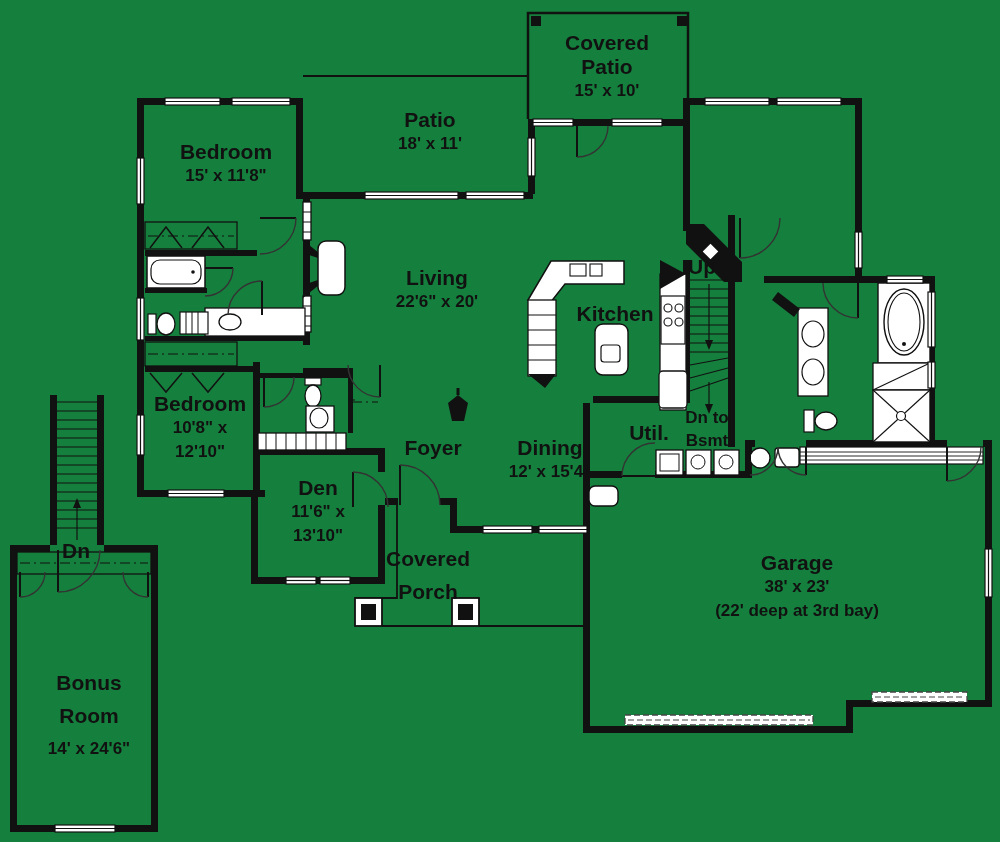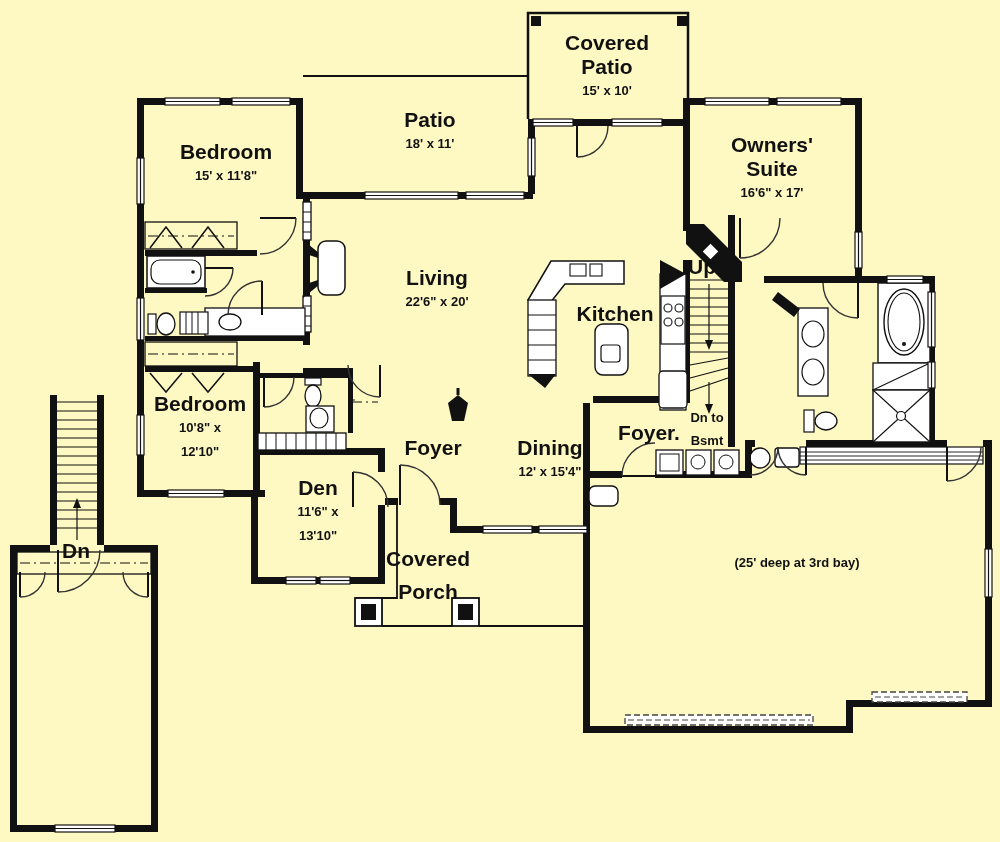--- a/index.html
+++ b/index.html
@@ -1,22 +1,22 @@
 <!DOCTYPE html>
 <html><head>
 <meta charset="utf-8">
 <style>
   html,body{margin:0;padding:0;background:#fff;}
-  .plan{position:relative;width:1000px;height:842px;background:#fef9c3;overflow:hidden;
+  .plan{position:relative;width:1000px;height:842px;background:#15803d;overflow:hidden;
         font-family:"Liberation Sans",sans-serif;color:#111;}
   .plan svg{position:absolute;left:0;top:0;}
   .lbl{position:absolute;transform:translateX(-50%);text-align:center;
        font-weight:700;line-height:24px;white-space:nowrap;}
   .rn{font-size:21px;}
-  .rd{font-size:13px;}
+  .rd{font-size:17px;}
   .lh33{line-height:33px;}
   .lh23{line-height:23px;}
 </style>
 </head>
 <body>
 
 <div class="plan">
 <svg width="1000" height="842" viewBox="0 0 1000 842">
 
   <g stroke="#111" stroke-width="2" fill="none">
@@ -382,25 +382,20 @@
     <div class="rd">15' x 10'</div>
   </div>
   <div class="lbl" style="left:430px;top:108px">
     <div class="rn">Patio</div>
     <div class="rd">18' x 11'</div>
   </div>
   <div class="lbl" style="left:226px;top:140px">
     <div class="rn">Bedroom</div>
     <div class="rd">15' x 11'8"</div>
   </div>
-  <div class="lbl" style="left:772px;top:133px">
-    <div class="rn">Owners'</div>
-    <div class="rn">Suite</div>
-    <div class="rd">16'6" x 17'</div>
-  </div>
   <div class="lbl" style="left:437px;top:266px">
     <div class="rn">Living</div>
     <div class="rd">22'6" x 20'</div>
   </div>
   <div class="lbl" style="left:615px;top:302px">
     <div class="rn">Kitchen</div>
   </div>
   <div class="lbl" style="left:702px;top:255px">
     <div class="rn">Up</div>
   </div>
@@ -410,34 +405,41 @@
     <div class="rd">12'10"</div>
   </div>
   <div class="lbl" style="left:433px;top:436px">
     <div class="rn">Foyer</div>
   </div>
   <div class="lbl" style="left:550px;top:436px">
     <div class="rn">Dining</div>
     <div class="rd">12' x 15'4"</div>
   </div>
   <div class="lbl" style="left:649px;top:421px">
-    <div class="rn">Foyer.</div>
+    <div class="rn">Util.</div>
   </div>
   <div class="lbl lh23" style="left:707px;top:406px">
     <div class="rd">Dn to</div>
     <div class="rd">Bsmt</div>
   </div>
   <div class="lbl" style="left:318px;top:476px">
     <div class="rn">Den</div>
     <div class="rd">11'6" x</div>
     <div class="rd">13'10"</div>
   </div>
   <div class="lbl lh33" style="left:428px;top:542px">
     <div class="rn">Covered</div>
     <div class="rn">Porch</div>
   </div>
   <div class="lbl" style="left:797px;top:551px">
-    <div class="rd">(25' deep at 3rd bay)</div>
+    <div class="rn">Garage</div>
+    <div class="rd">38' x 23'</div>
+    <div class="rd">(22' deep at 3rd bay)</div>
   </div>
   <div class="lbl" style="left:76px;top:539px">
     <div class="rn">Dn</div>
   </div>
+  <div class="lbl lh33" style="left:89px;top:666px">
+    <div class="rn">Bonus</div>
+    <div class="rn">Room</div>
+    <div class="rd">14' x 24'6"</div>
+  </div>
 </div>
 
 </body></html>

